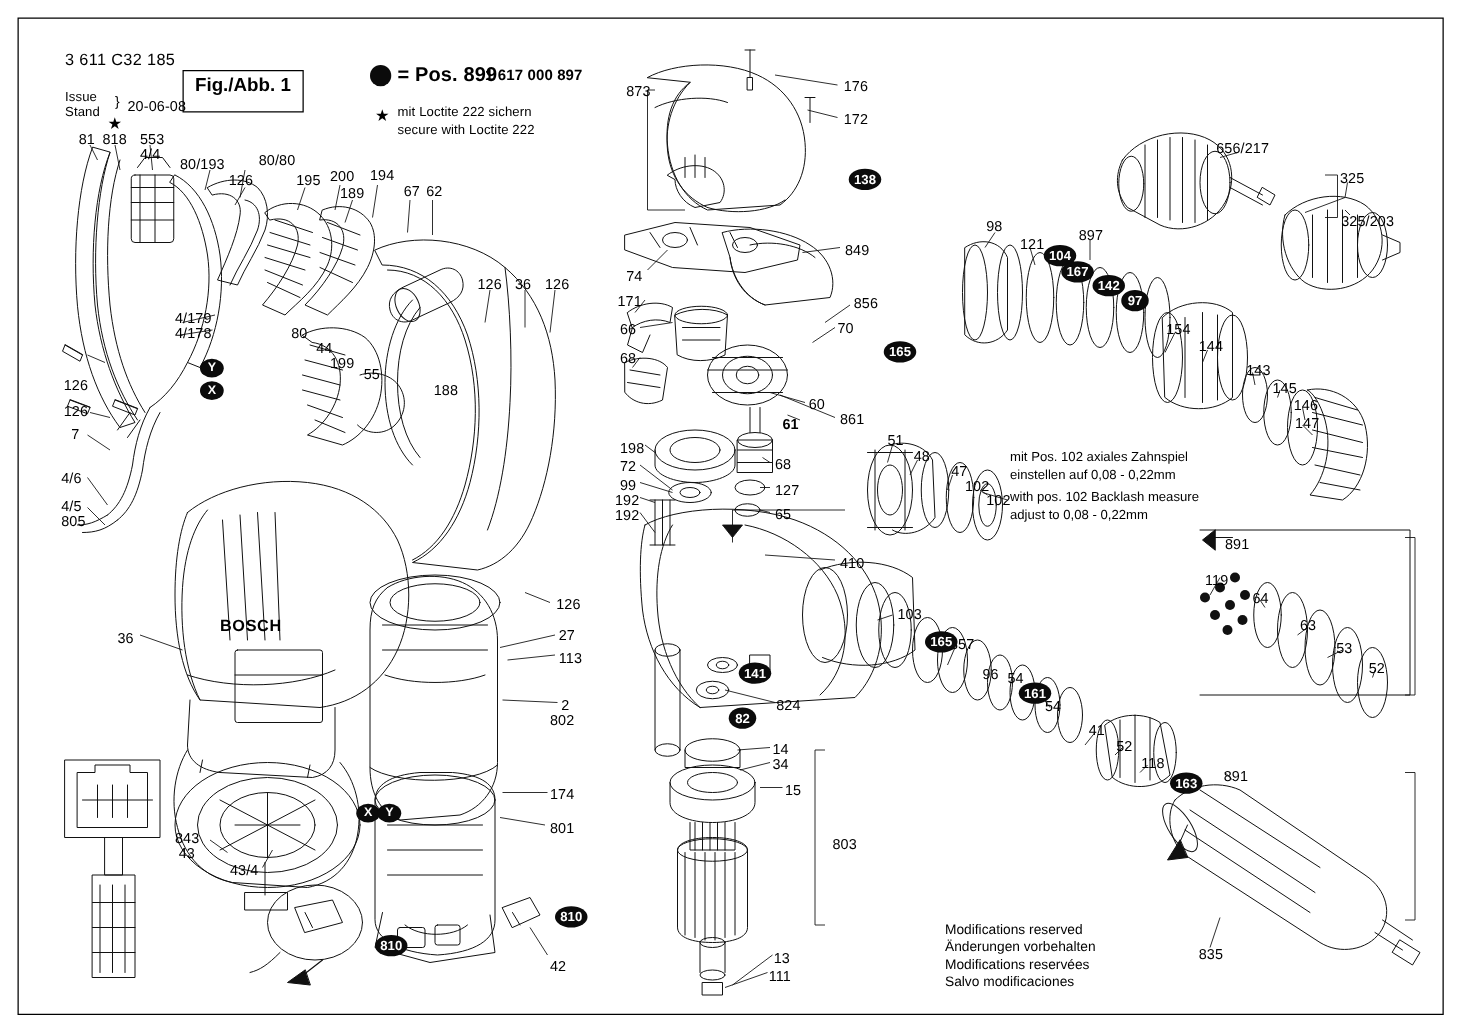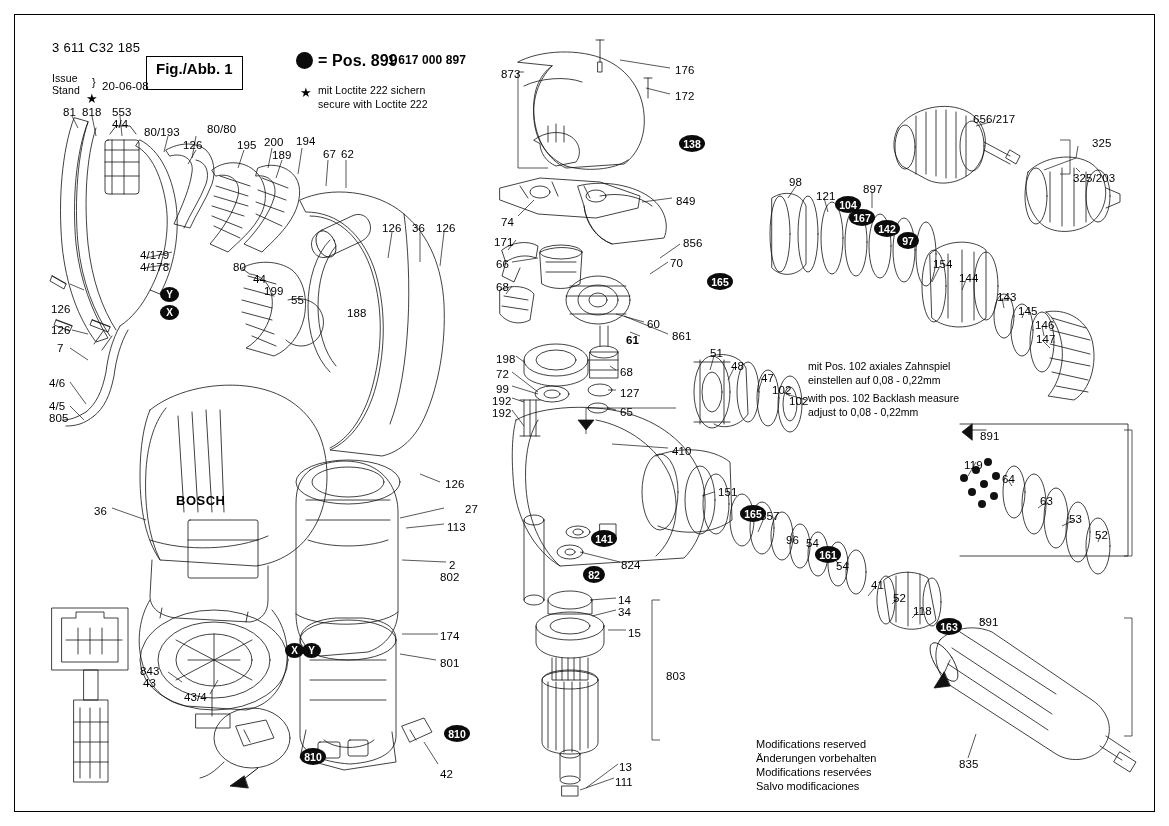--- a/index.html
+++ b/index.html
@@ -549,21 +549,21 @@
       <div class="lbl" style="left: 291px; top: 294px;">55</div>
       <div class="lbl" style="left: 301px; top: 307px; margin-left: 46px;">188</div>
       <div class="lbl" style="left: 51px; top: 303px;">126</div>
       <div class="lbl" style="left: 51px; top: 324px;">126</div>
       <div class="lbl" style="left: 57px; top: 342px;">7</div>
       <div class="lbl" style="left: 49px; top: 377px;">4/6</div>
       <div class="lbl" style="left: 49px; top: 400px;">4/5</div>
       <div class="lbl" style="left: 49px; top: 412px;">805</div>
       <div class="lbl" style="left: 94px; top: 505px;">36</div>
       <div class="lbl" style="left: 445px; top: 478px;">126</div>
-      <div class="lbl" style="left: 465px; top: 503px;">27</div>
+      <div class="lbl" style="left: 447px; top: 503px;">27</div>
       <div class="lbl" style="left: 447px; top: 521px;">113</div>
       <div class="lbl" style="left: 449px; top: 559px;">2</div>
       <div class="lbl" style="left: 440px; top: 571px;">802</div>
       <div class="lbl" style="left: 440px; top: 630px;">174</div>
       <div class="lbl" style="left: 440px; top: 657px;">801</div>
       <div class="lbl" style="left: 140px; top: 665px;">843</div>
       <div class="lbl" style="left: 143px; top: 677px;">43</div>
       <div class="lbl" style="left: 184px; top: 691px;">43/4</div>
       <div class="lbl" style="left: 440px; top: 768px;">42</div>
       <div class="lbl" style="left: 501px; top: 68px;">873</div>
@@ -586,40 +586,40 @@
       <div class="lbl" style="left: 492px; top: 407px;">192</div>
       <div class="lbl" style="left: 620px; top: 366px;">68</div>
       <div class="lbl" style="left: 620px; top: 387px;">127</div>
       <div class="lbl" style="left: 620px; top: 406px;">65</div>
       <div class="lbl" style="left: 672px; top: 445px;">410</div>
       <div class="lbl" style="left: 710px; top: 347px;">51</div>
       <div class="lbl" style="left: 731px; top: 360px;">48</div>
       <div class="lbl" style="left: 761px; top: 372px;">47</div>
       <div class="lbl" style="left: 772px; top: 384px;">102</div>
       <div class="lbl" style="left: 789px; top: 395px;">102</div>
-      <div class="lbl" style="left: 718px; top: 486px;">151</div>
+      <div class="lbl" style="left: 718px; top: 486px;">103</div>
       <div class="lbl" style="left: 760px; top: 510px;">857</div>
       <div class="lbl" style="left: 786px; top: 534px;">96</div>
       <div class="lbl" style="left: 806px; top: 537px;">54</div>
       <div class="lbl" style="left: 836px; top: 560px;">54</div>
       <div class="lbl" style="left: 871px; top: 579px;">41</div>
       <div class="lbl" style="left: 893px; top: 592px;">52</div>
       <div class="lbl" style="left: 913px; top: 605px;">118</div>
       <div class="lbl" style="left: 621px; top: 559px;">824</div>
       <div class="lbl" style="left: 618px; top: 594px;">14</div>
       <div class="lbl" style="left: 618px; top: 606px;">34</div>
       <div class="lbl" style="left: 628px; top: 627px;">15</div>
       <div class="lbl" style="left: 666px; top: 670px;">803</div>
       <div class="lbl" style="left: 619px; top: 761px;">13</div>
       <div class="lbl" style="left: 615px; top: 776px;">111</div>
       <div class="lbl" style="left: 789px; top: 176px;">98</div>
       <div class="lbl" style="left: 816px; top: 190px;">121</div>
       <div class="lbl" style="left: 863px; top: 183px;">897</div>
       <div class="lbl" style="left: 973px; top: 113px;">656/217</div>
-      <div class="lbl" style="left: 1072px; top: 137px; padding-left: 20px;">325</div>
+      <div class="lbl" style="left: 1072px; top: 137px;">325</div>
       <div class="lbl" style="left: 1073px; top: 172px;">325/203</div>
       <div class="lbl" style="left: 933px; top: 258px;">154</div>
       <div class="lbl" style="left: 959px; top: 272px;">144</div>
       <div class="lbl" style="left: 997px; top: 291px;">143</div>
       <div class="lbl" style="left: 1018px; top: 305px;">145</div>
       <div class="lbl" style="left: 1035px; top: 319px;">146</div>
       <div class="lbl" style="left: 1036px; top: 333px;">147</div>
       <div class="lbl" style="left: 980px; top: 430px;">891</div>
       <div class="lbl" style="left: 964px; top: 459px;">119</div>
       <div class="lbl" style="left: 1002px; top: 473px;">64</div>

